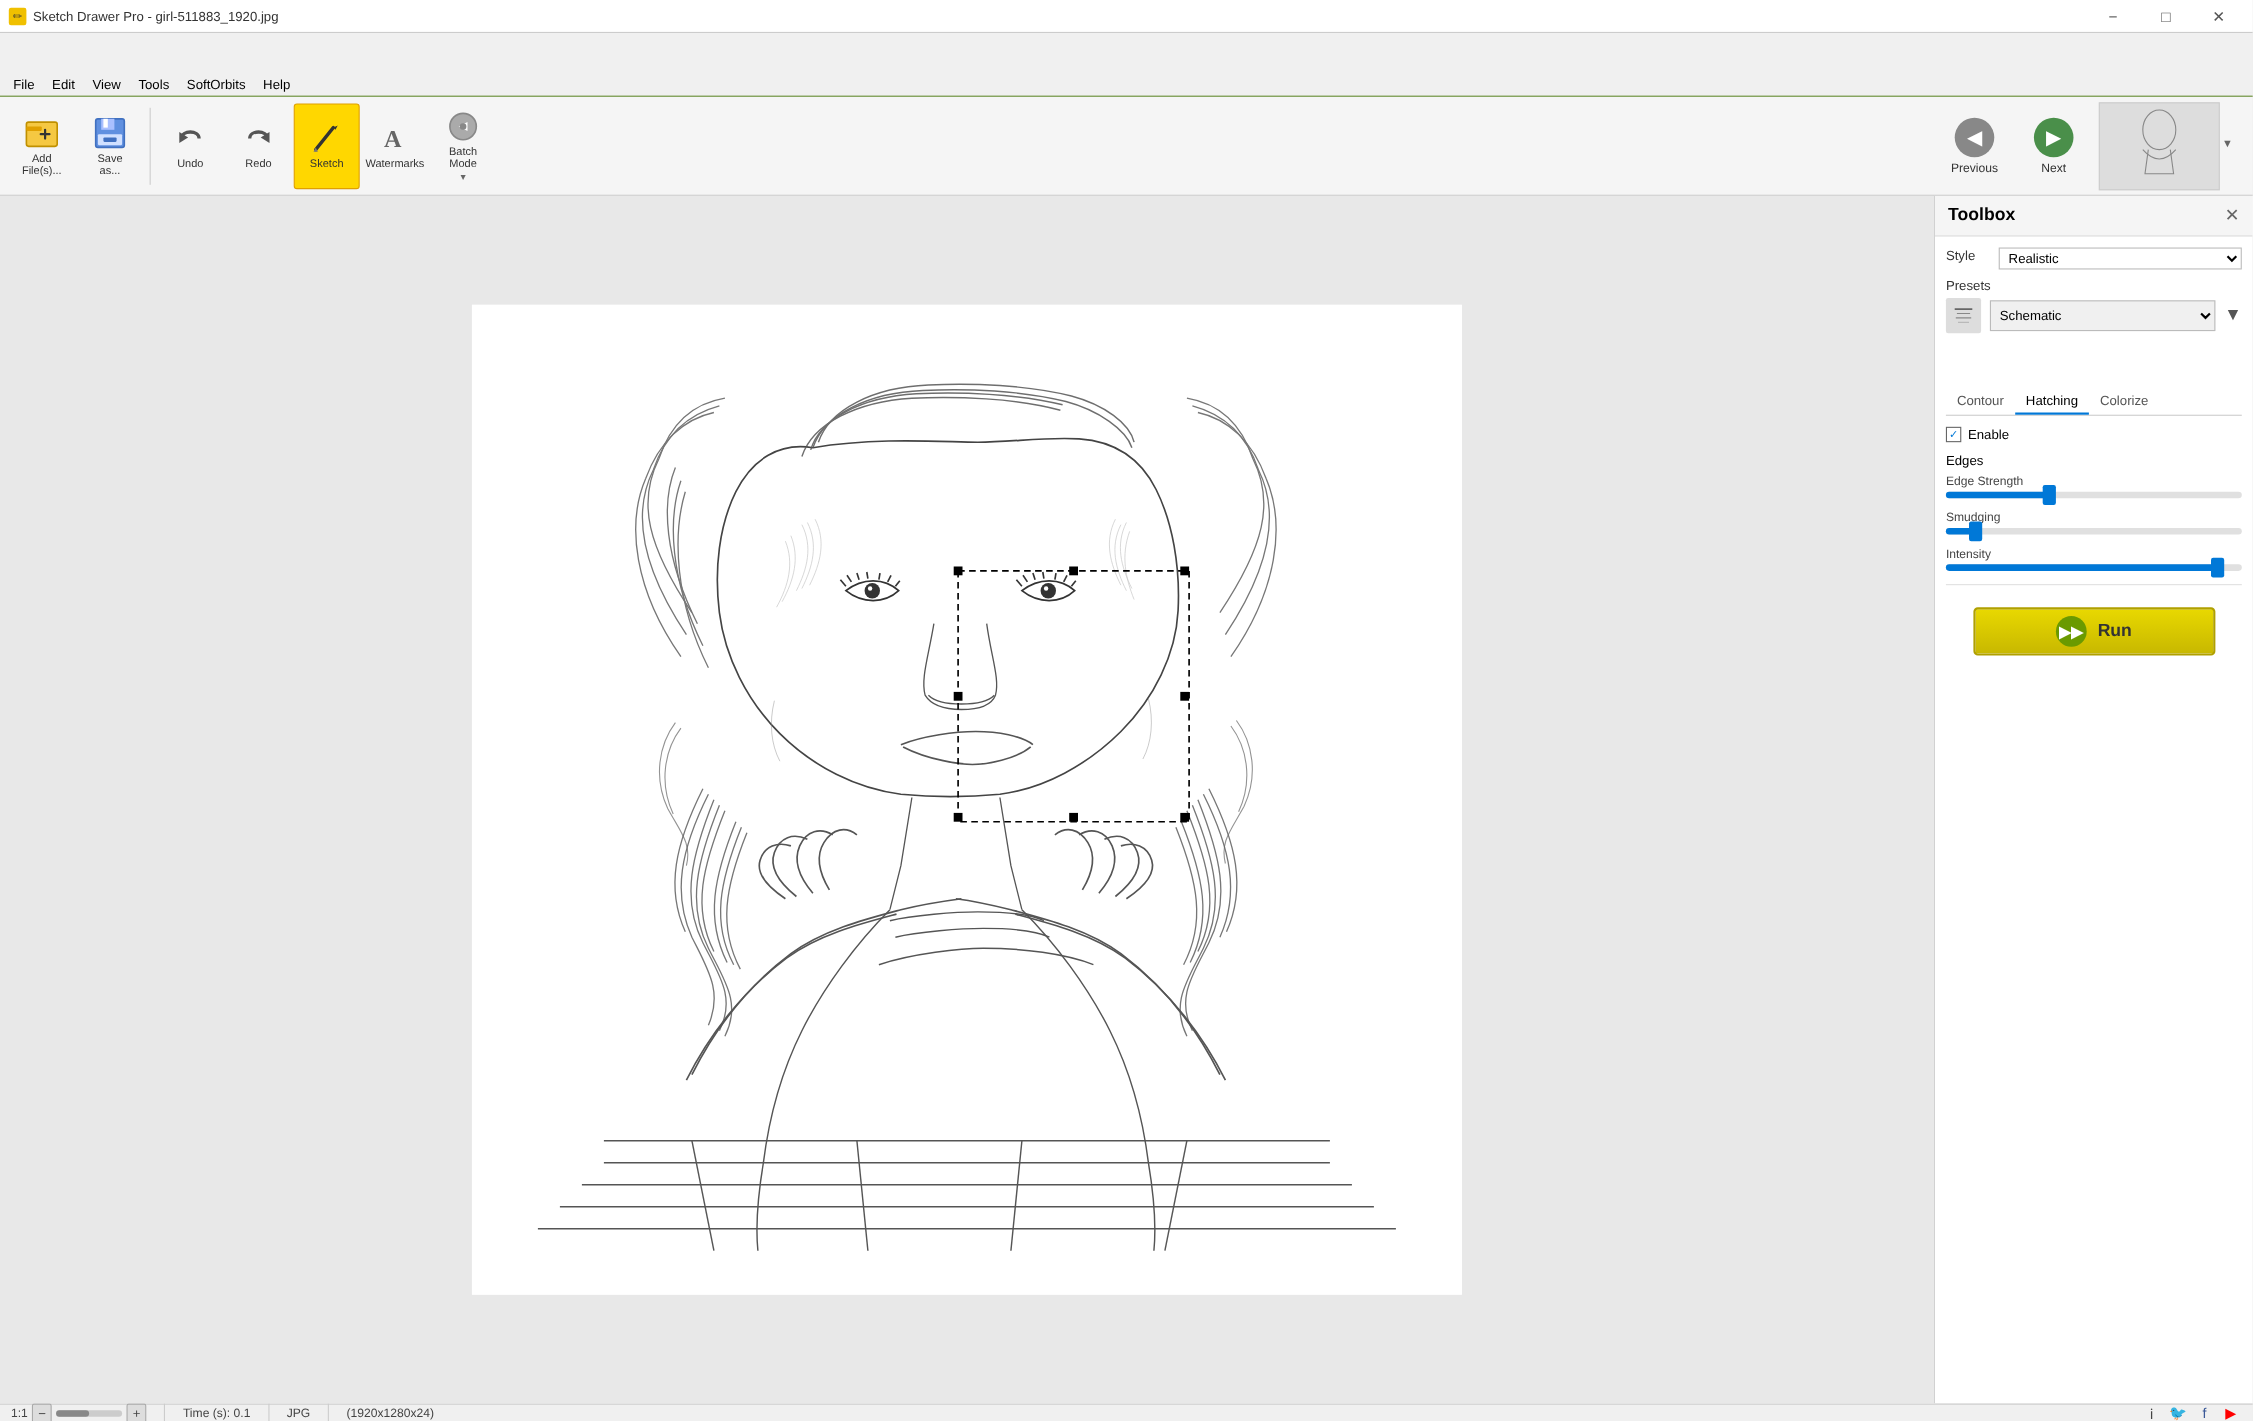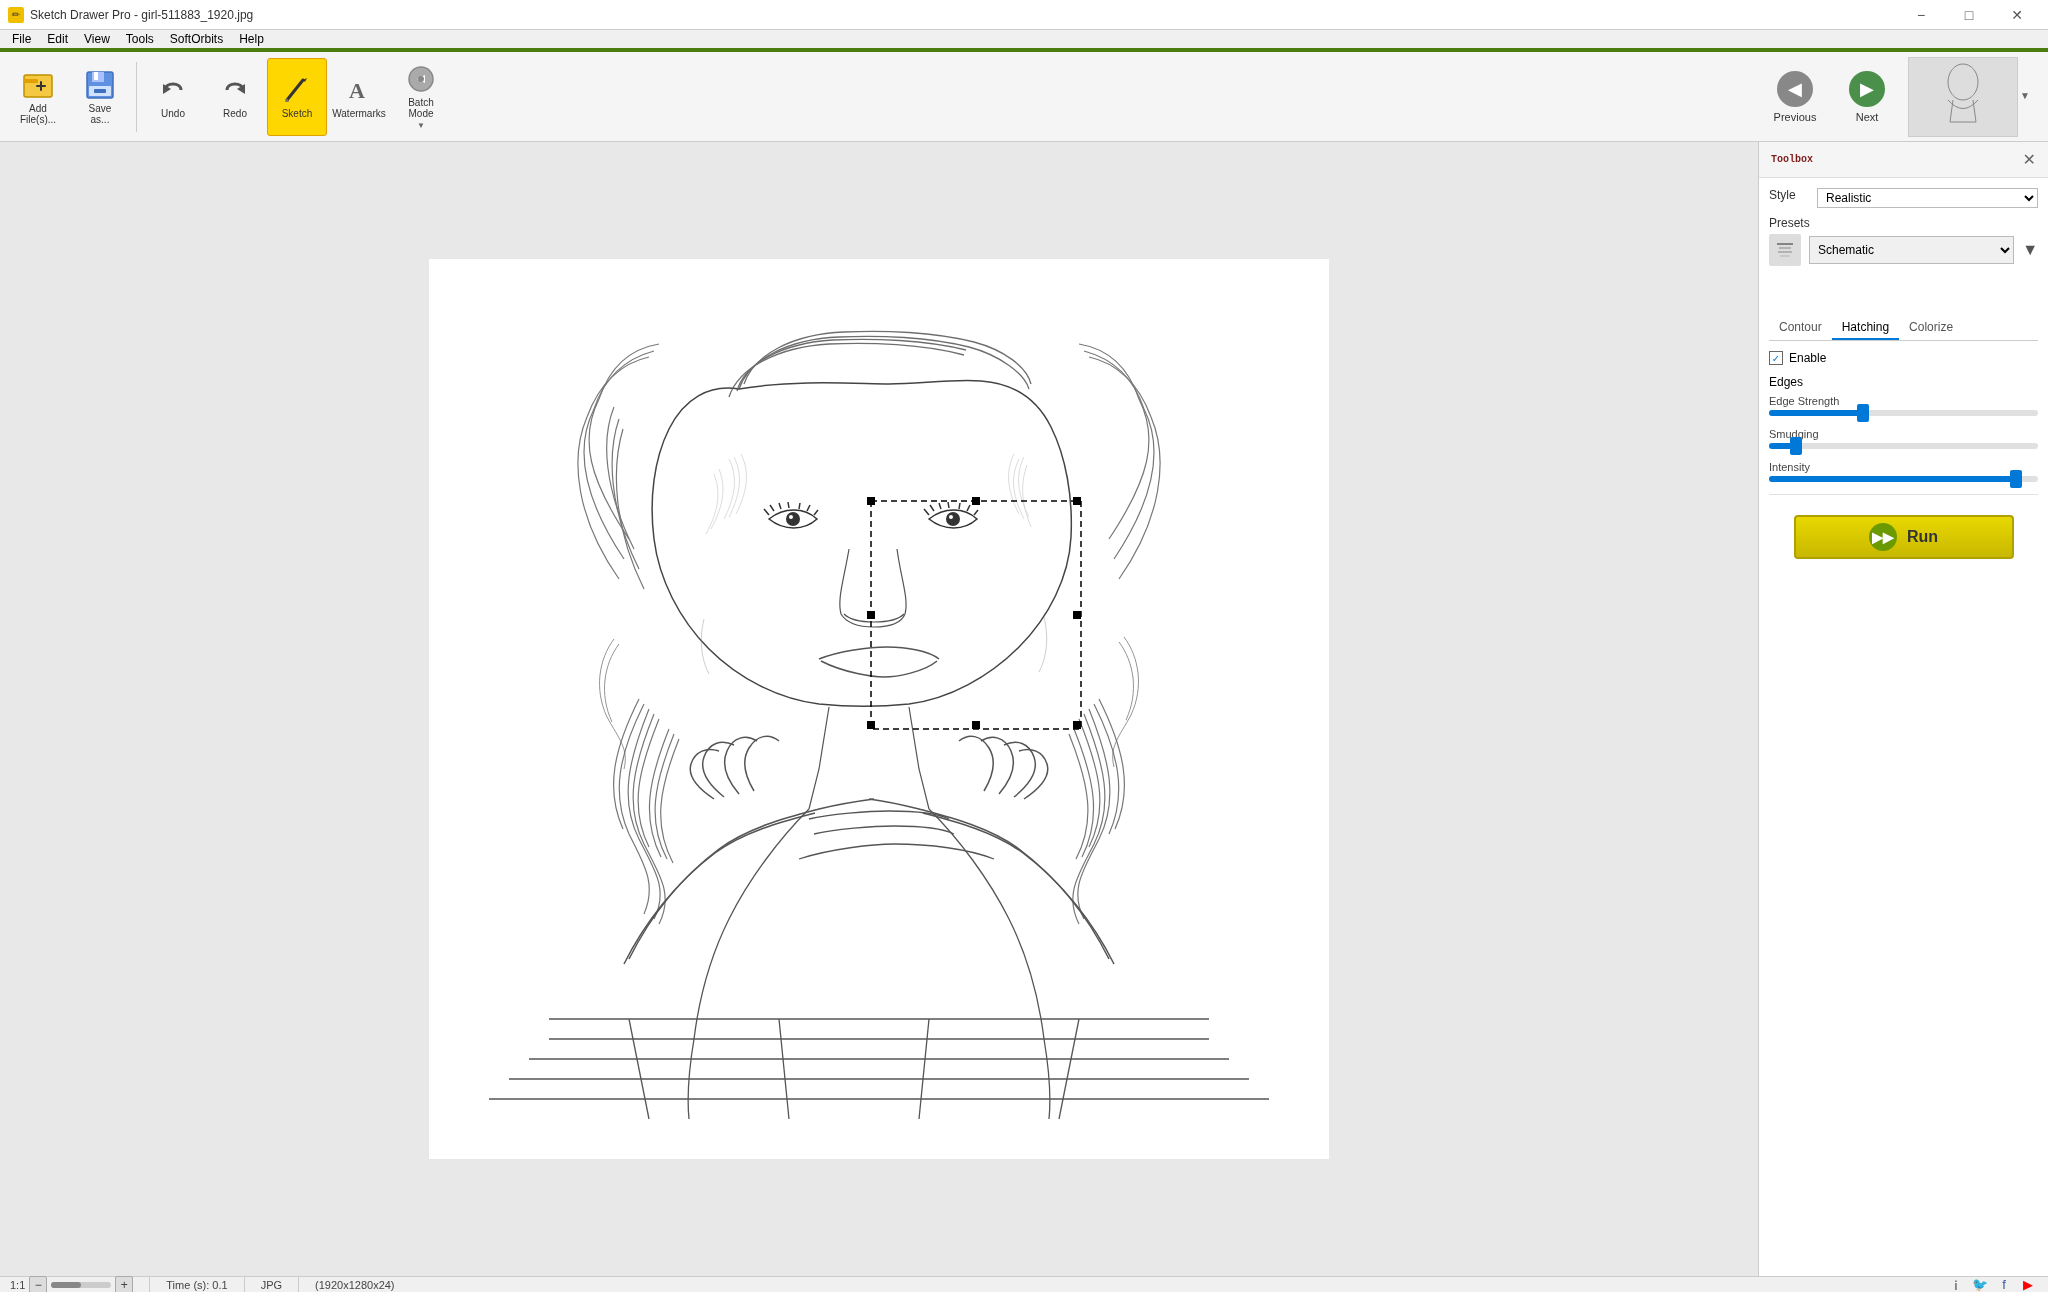--- a/index.html
+++ b/index.html
@@ -42,21 +42,22 @@
       color: #555;
     }
 
     
     .menu-bar {
       height: 22px;
       background: #f0f0f0;
       display: flex;
       align-items: center;
       padding: 0 4px;
-      border-bottom: 4px solid #4d7c0f;
+      border-bottom: 1px solid #4d7c0f;
+      margin-top: 36px;
     }
     .menu-item {
       padding: 2px 8px;
       cursor: pointer;
       font-size: 12px;
       color: #000;
       border-radius: 2px;
     }
 
     
@@ -162,21 +163,21 @@
       overflow-y: auto;
     }
     .toolbox-header {
       display: flex;
       align-items: center;
       justify-content: space-between;
       padding: 8px 12px;
       background: #f5f5f5;
       border-bottom: 1px solid #ddd;
     }
-    .toolbox-title { font-size: 10px; font-weight: 600; color: #7f1d1d; font-family: Liberation Mono, monospace; }
+    .toolbox-title { font-size: 16px; font-weight: 600; color: #000000; }
     .toolbox-close { cursor: pointer; font-size: 16px; color: #666; background: none; border: none; }
 
     .toolbox-body { padding: 10px; flex: 1; }
 
     .field-row {
       display: flex;
       align-items: flex-start;
       margin-bottom: 8px;
       gap: 8px;
     }

